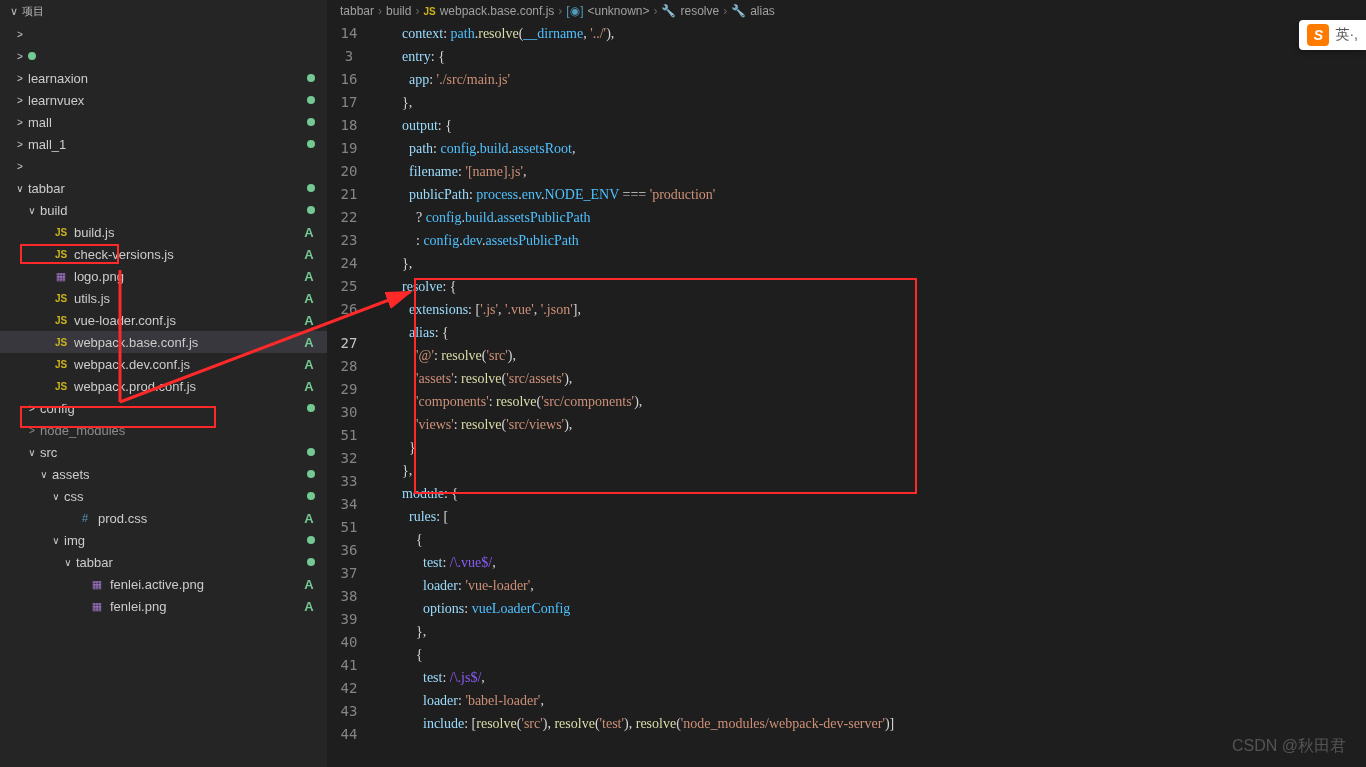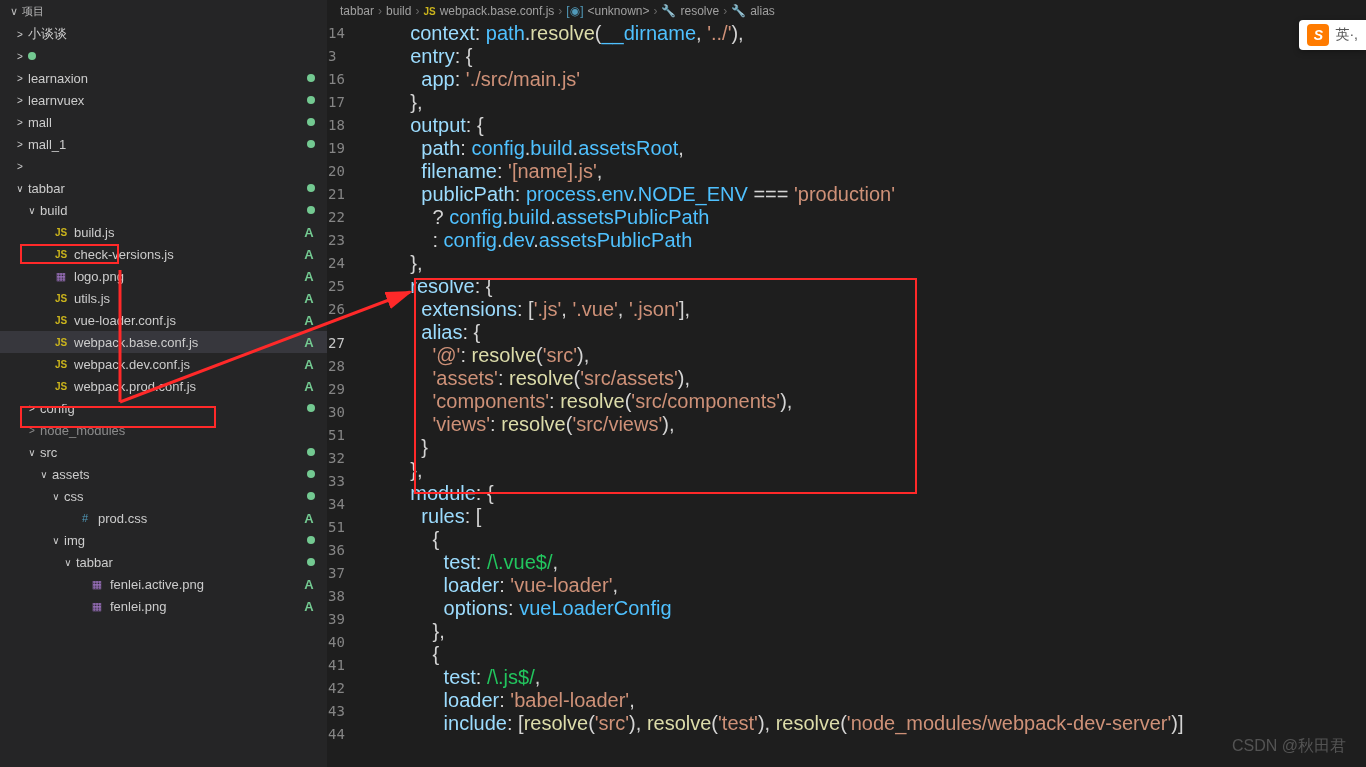--- a/index.html
+++ b/index.html
@@ -82,43 +82,43 @@
   color: #a0a0a0;
   gap: 4px;
 }
 .breadcrumb-sep { color: #666; }
 .breadcrumb-item { display: flex; align-items: center; gap: 4px; }
 .bc-js { color: #cbb41c; font-weight: bold; font-size: 10px; }
 .bc-wrench { color: #888; }
 .editor-body { flex: 1; display: flex; position: relative; }
 .gutter {
   width: 60px;
-  text-align: left;
+  text-align: center;
   padding-right: 18px;
   color: #858585;
   font-family: 'Consolas', monospace;
   font-size: 14px;
   line-height: 23px;
   padding-top: 0;
 }
 .gutter .active-line { color: #c6c6c6; margin-top: 11px; }
 .code {
   flex: 1;
-  font-family: Liberation Sans, sans-serif;
-  font-size: 20px;
+  font-family: Liberation Serif, serif;
+  font-size: 14px;
   line-height: 23px;
   white-space: pre;
   color: #d4d4d4;
 }
 .kw { color: #9cdcfe; }
 .str { color: #ce9178; }
 .fn { color: #dcdcaa; }
 .prop { color: #4fc1ff; }
 .const { color: #4fc1ff; }
-.regex { color: #22c55e; }
+.regex { color: #8b5cf6; }
 .red-box {
   position: absolute;
   border: 2px solid #ff2929;
   pointer-events: none;
 }
 .red-arrow {
   position: absolute;
   pointer-events: none;
 }
 .watermark {
@@ -161,21 +161,20 @@
 
 <div class="container">
   <div class="sidebar">
     <div class="sidebar-header">
       <span>∨</span>
       <span>项目</span>
     </div>
     <div id="tree">
         <div class="tree-item" style="padding-left: 12px;">
           <span class="tree-chevron">&gt;</span>
-          <span class="tree-label">小谈谈</span>
           <span style="width:20px"></span>
         </div>
         <div class="tree-item" style="padding-left: 12px;">
           <span class="tree-chevron">&gt;</span>
           <span class="tree-dot"></span>
         </div>
         <div class="tree-item" style="padding-left: 12px;">
           <span class="tree-chevron">&gt;</span>
           <span class="tree-label">learnaxion</span>
           <span class="tree-dot"></span>

